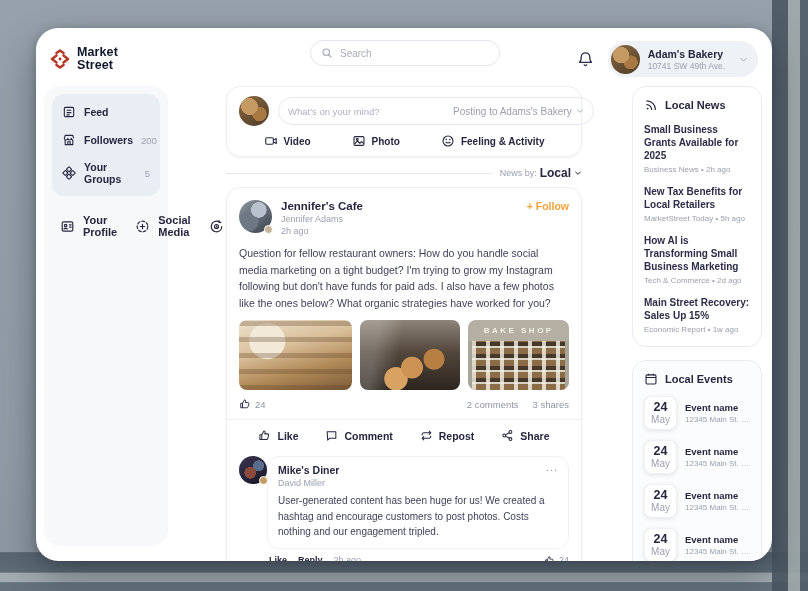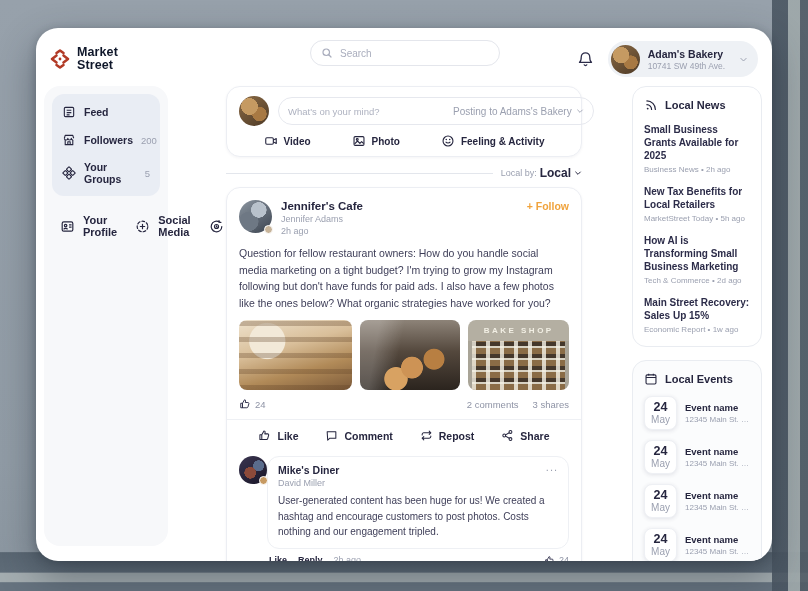--- a/index.html
+++ b/index.html
@@ -312,21 +312,21 @@
                   <path d="M9 9.3 h.01 M15 9.3 h.01" stroke-width="2.6"></path>
                 </svg>
             </span>
             <span>Feeling &amp; Activity</span>
           </div>
         </div>
       </div>
 
       <div class="sort-row">
         <div class="line"></div>
-        <span class="s1">Local by:</span>
+        <span class="s1">News by:</span>
         <span class="s2">Local</span>
         <svg width="8" height="8" viewBox="0 0 24 24" fill="none" stroke="#26263f" stroke-width="3" stroke-linecap="round">
             <path d="M5 9 L12 16 L19 9"></path>
           </svg>
       </div>
 
       <article class="card post">
         <div class="p-head">
           <div class="av av-cafe" style="width:33px;height:33px;">
             <span class="badge" style="background:#c7b49a"></span>

